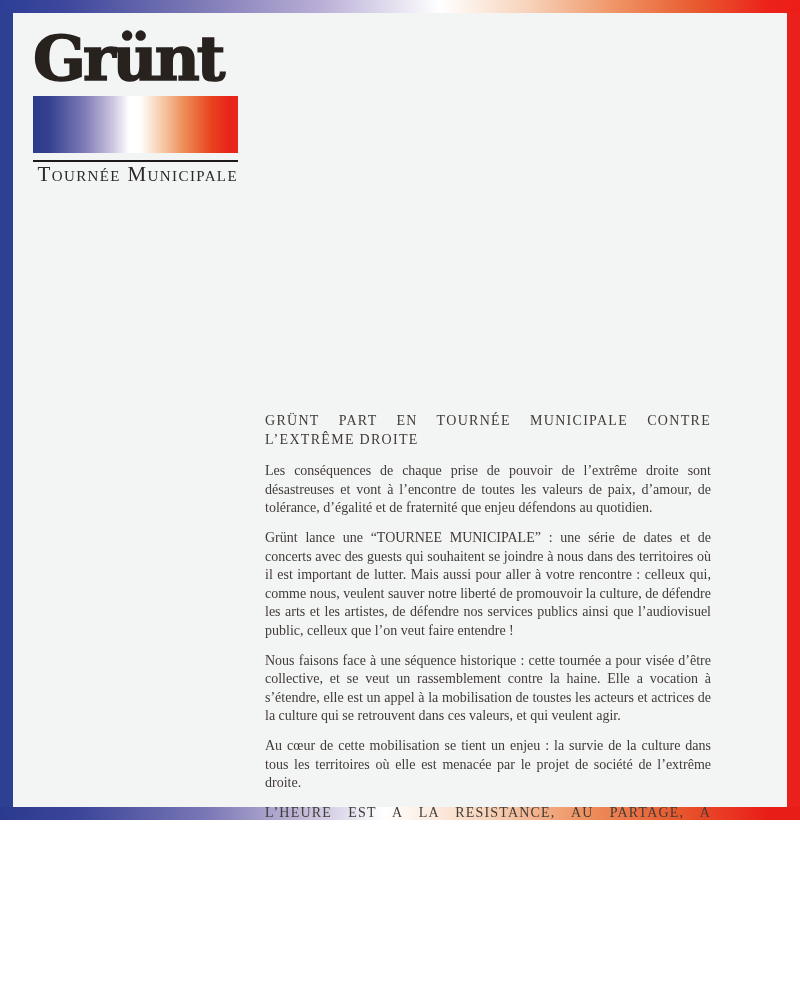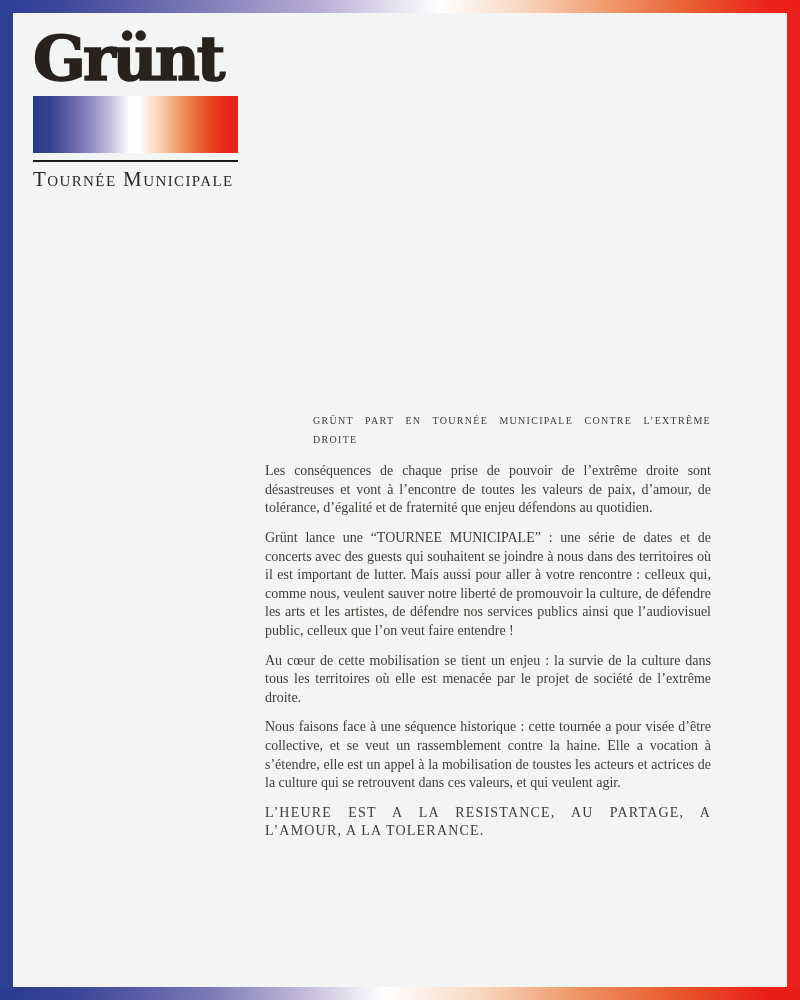--- a/index.html
+++ b/index.html
@@ -2,21 +2,21 @@
 <html lang="fr"><head>
 <meta charset="utf-8">
 <style>
   * { margin: 0; padding: 0; box-sizing: border-box; }
   html, body { width: 800px; height: 1000px; }
   body { font-family: "Liberation Serif", serif; }
 
   .page {
     position: relative;
     width: 800px;
-    height: 1000px;
+    height: 820px;
     background: #f3f5f4;
     overflow: hidden;
   }
 
   
   .frame-top, .frame-bottom {
     position: absolute; left: 0; width: 800px; height: 13px;
   }
   .frame-top {
     top: 0;
@@ -52,45 +52,44 @@
     width: 205px; height: 57px; margin-top: 4px;
     background: linear-gradient(90deg,
       #2b3a8c 0%, #35418f 8%, #7e7bb7 25%, #c8c0dd 38%,
       #ffffff 47%, #ffffff 52%, #f6c5a0 64%, #ee8a55 74%, #e7441f 87%, #e8251a 95%, #e8251a 100%);
   }
   .logo-rule {
     width: 205px; height: 2px; margin-top: 7px;
     background: #1d1b1a;
   }
   .tagline {
-    margin-top: 5px;
     font-family: "Liberation Serif", serif;
     font-variant: small-caps;
     font-size: 21px;
     letter-spacing: 1.4px;
     color: #2b2927;
     white-space: nowrap;
+    text-align: right;
   }
 
   
   .letter {
     position: absolute;
     left: 265px; top: 412px;
     width: 446px;
     font-size: 14px;
     line-height: 18.6px;
     color: #403b37;
     text-align: justify;
   }
   .letter .heading {
     font-weight: normal;
-    font-size: 10px;
+    font-size: 14px;
     letter-spacing: 1.3px;
     margin-bottom: 13px;
-    margin-left: 48px;
   }
   .letter p.para { margin-bottom: 11px; }
   .letter .closing {
     letter-spacing: 1.2px;
     margin-bottom: 17px;
   }
 </style>
 </head>
 <body>
 
@@ -106,19 +105,19 @@
     <div class="flag-bar"></div>
     <div class="logo-rule"></div>
     <div class="tagline">Tournée Municipale</div>
   </div>
 
   <div class="letter">
     <h1 class="heading">GRÜNT PART EN TOURNÉE MUNICIPALE CONTRE L’EXTRÊME DROITE</h1>
 
     <p class="para">Les conséquences de chaque prise de pouvoir de l’extrême droite sont désastreuses et vont à l’encontre de toutes les valeurs de paix, d’amour, de tolérance, d’égalité et de fraternité que enjeu défendons au quotidien.</p>
     <p class="para">Grünt lance une “TOURNEE MUNICIPALE” : une série de dates et de concerts avec des guests qui souhaitent se joindre à nous dans des territoires où il est important de lutter. Mais aussi pour aller à votre rencontre : celleux qui, comme nous, veulent sauver notre liberté de promouvoir la culture, de défendre les arts et les artistes, de défendre nos services publics ainsi que l’audiovisuel public, celleux que l’on veut faire entendre !</p>
+    <p class="para">Nous faisons face à une séquence historique : cette tournée a pour visée d’être collective, et se veut un rassemblement contre la haine.  Elle a vocation à s’étendre, elle est un appel à la mobilisation de toustes les acteurs et actrices de la culture qui se retrouvent dans ces valeurs, et qui veulent agir.</p>
     <p class="para">Au cœur de cette mobilisation se tient un enjeu : la survie de la culture dans tous les territoires où elle est menacée par le projet de société de l’extrême droite.</p>
-    <p class="para">Nous faisons face à une séquence historique : cette tournée a pour visée d’être collective, et se veut un rassemblement contre la haine.  Elle a vocation à s’étendre, elle est un appel à la mobilisation de toustes les acteurs et actrices de la culture qui se retrouvent dans ces valeurs, et qui veulent agir.</p>
 
     <p class="closing">L’HEURE EST A LA RESISTANCE, AU PARTAGE, A L’AMOUR, A LA TOLERANCE.</p>
   </div>
 
 </div>
 
 </body></html>

